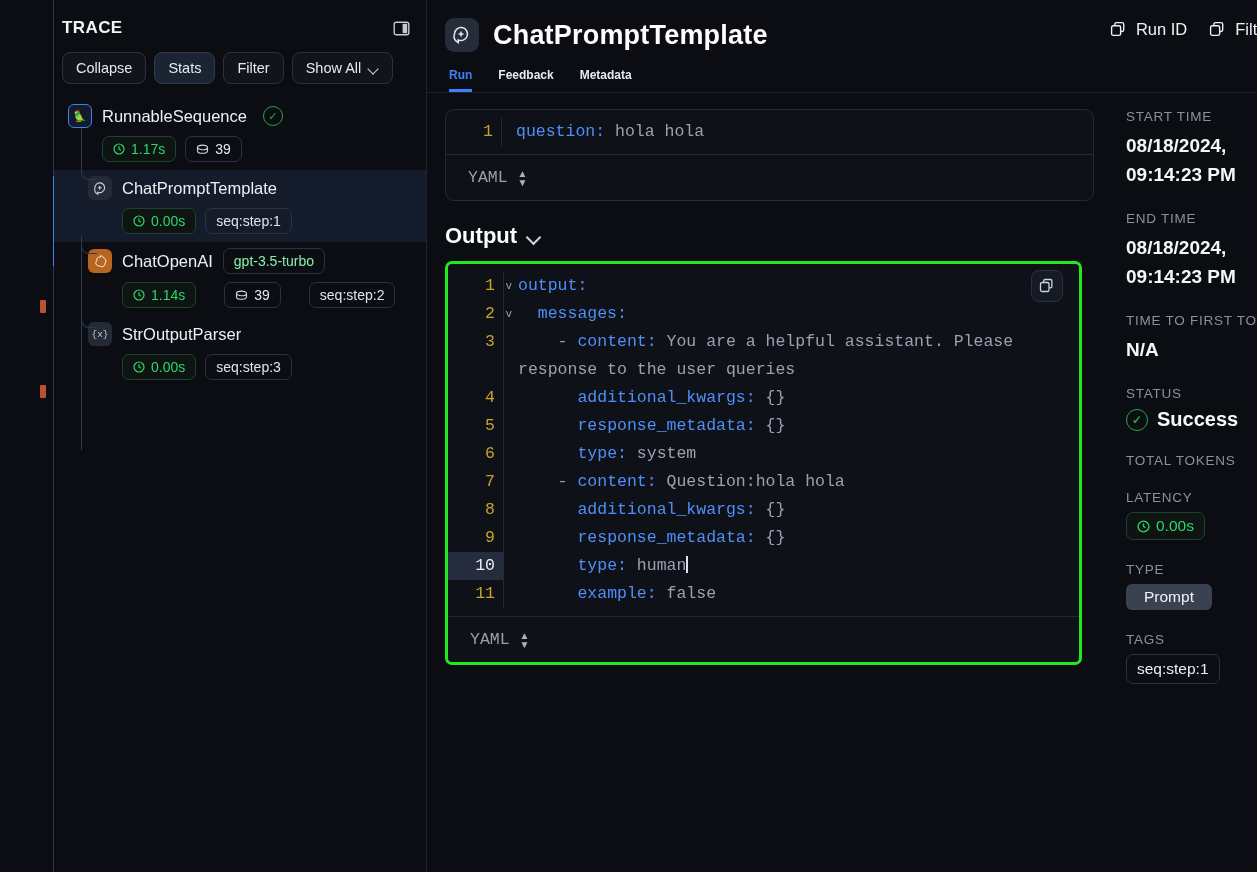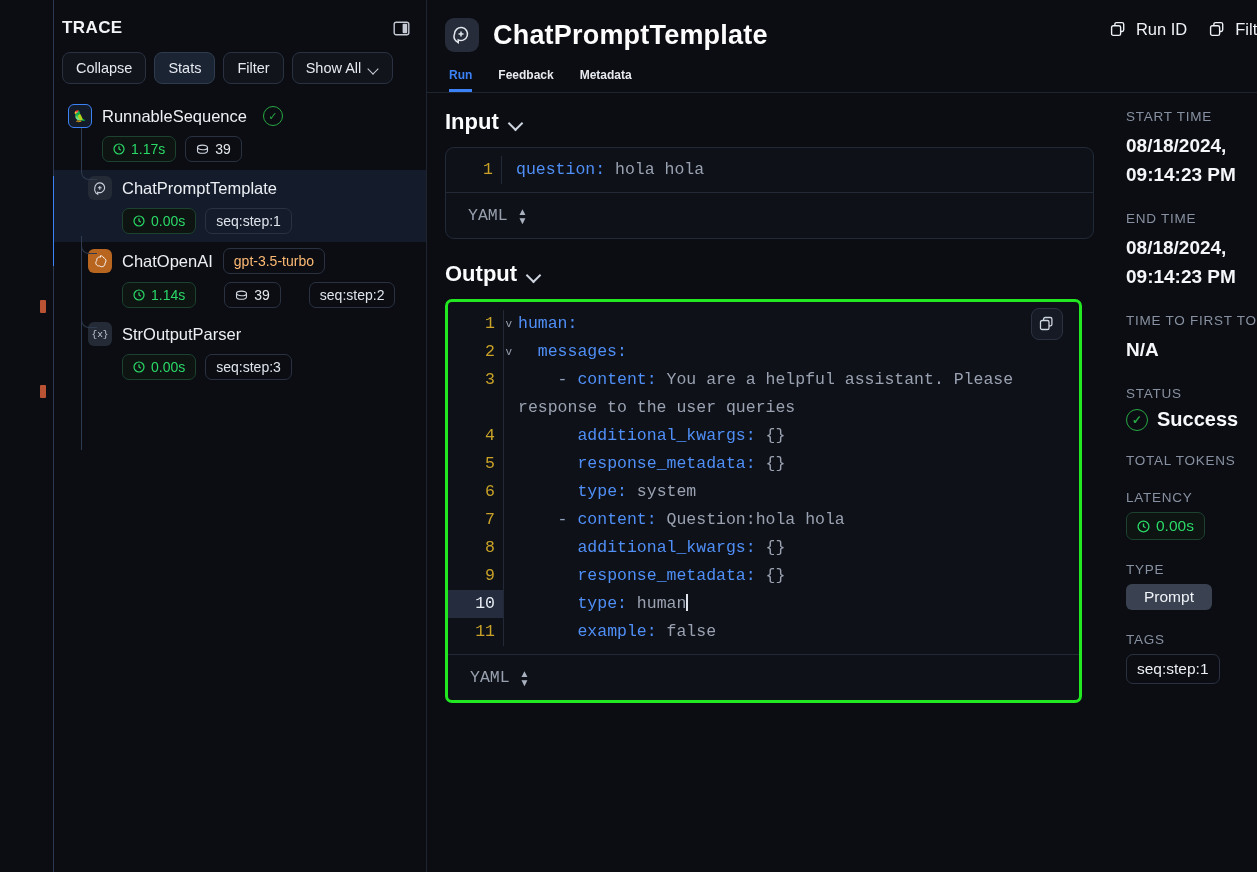--- a/index.html
+++ b/index.html
@@ -81,21 +81,21 @@
   .node-name { font-size: 16.5px; color: #eceff4; font-weight: 400; }
 
   .badges { display: flex; gap: 9px; padding: 8px 0 0 34px; }
   .badge {
     height: 26px; padding: 0 10px; border-radius: 7px;
     display: flex; align-items: center; gap: 6px;
     font-size: 14px; border: 1px solid #2a3242; color: #dfe4ec;
     background: transparent; white-space: nowrap;
   }
   .badge.latency { color: #2bd968; border-color: #1d4230; background: #0d1411; }
-  .badge.model { color: #fdba74; }
+  .badge.model { color: #86efac; }
   .badge.tok { color: #e4e8ef; }
   .status-ring {
     width: 20px; height: 20px; border-radius: 50%;
     border: 1.6px solid #27a844; display: flex;
     align-items: center; justify-content: center; color: #27a844;
     font-size: 11px; margin-left: 6px;
   }
   .tree-connector {
     position: absolute; left: 27px; top: 36px; width: 1px; height: 330px;
     background: #2e3a4d;
@@ -383,24 +383,20 @@
     <div class="panel-toggle-right">
       <svg width="20" height="20" viewBox="0 0 18 18" fill="none">
         <rect x="1.2" y="2.6" width="15.6" height="12.8" rx="2" stroke="#ccd2dc" stroke-width="1.5"></rect>
         <path d="M9 3.4v11.2" stroke="#ccd2dc" stroke-width="1.5"></path>
       </svg>
     </div>
 
     <div class="content">
       <div class="main-col">
 
-        <div class="section-head">
-          <span class="section-title">Input</span>
-          <span class="chev-dn"></span>
-        </div>
         <div class="code-card">
           <div class="code-body">
             <div class="code-line">
               <span class="ln">1</span>
               <span class="code-text"><span class="k">question:</span> <span class="v">hola hola</span></span>
             </div>
           </div>
           <div class="code-foot">
             <span class="fmt-label">YAML</span>
             <span class="updown">
@@ -418,21 +414,21 @@
           <div class="code-body">
             <div class="copy-btn">
               <svg width="16" height="16" viewBox="0 0 16 16" fill="none">
                 <rect x="1.5" y="4.5" width="8.5" height="9" rx="1.6" stroke="#cfd5df" stroke-width="1.3"></rect>
                 <path d="M4.6 4.4V3.1c0-.9.7-1.6 1.6-1.6h5.1c.9 0 1.6.7 1.6 1.6v5.2c0 .9-.7 1.6-1.6 1.6h-1.3" stroke="#cfd5df" stroke-width="1.3"></path>
               </svg>
             </div>
             <div id="output-lines">
                 <div class="code-line">
                   <span class="ln">1<span class="fold">v</span></span>
-                  <span class="code-text"><span class="k">human:</span></span>
+                  <span class="code-text"><span class="k">output:</span></span>
                 </div>
                 <div class="code-line">
                   <span class="ln">2<span class="fold">v</span></span>
                   <span class="code-text">  <span class="k">messages:</span></span>
                 </div>
                 <div class="code-line">
                   <span class="ln">3</span>
                   <span class="code-text">    <span class="dash">- </span><span class="k">content:</span> <span class="v">You are a helpful assistant. Please response to the user queries</span></span>
                 </div>
                 <div class="code-line">

